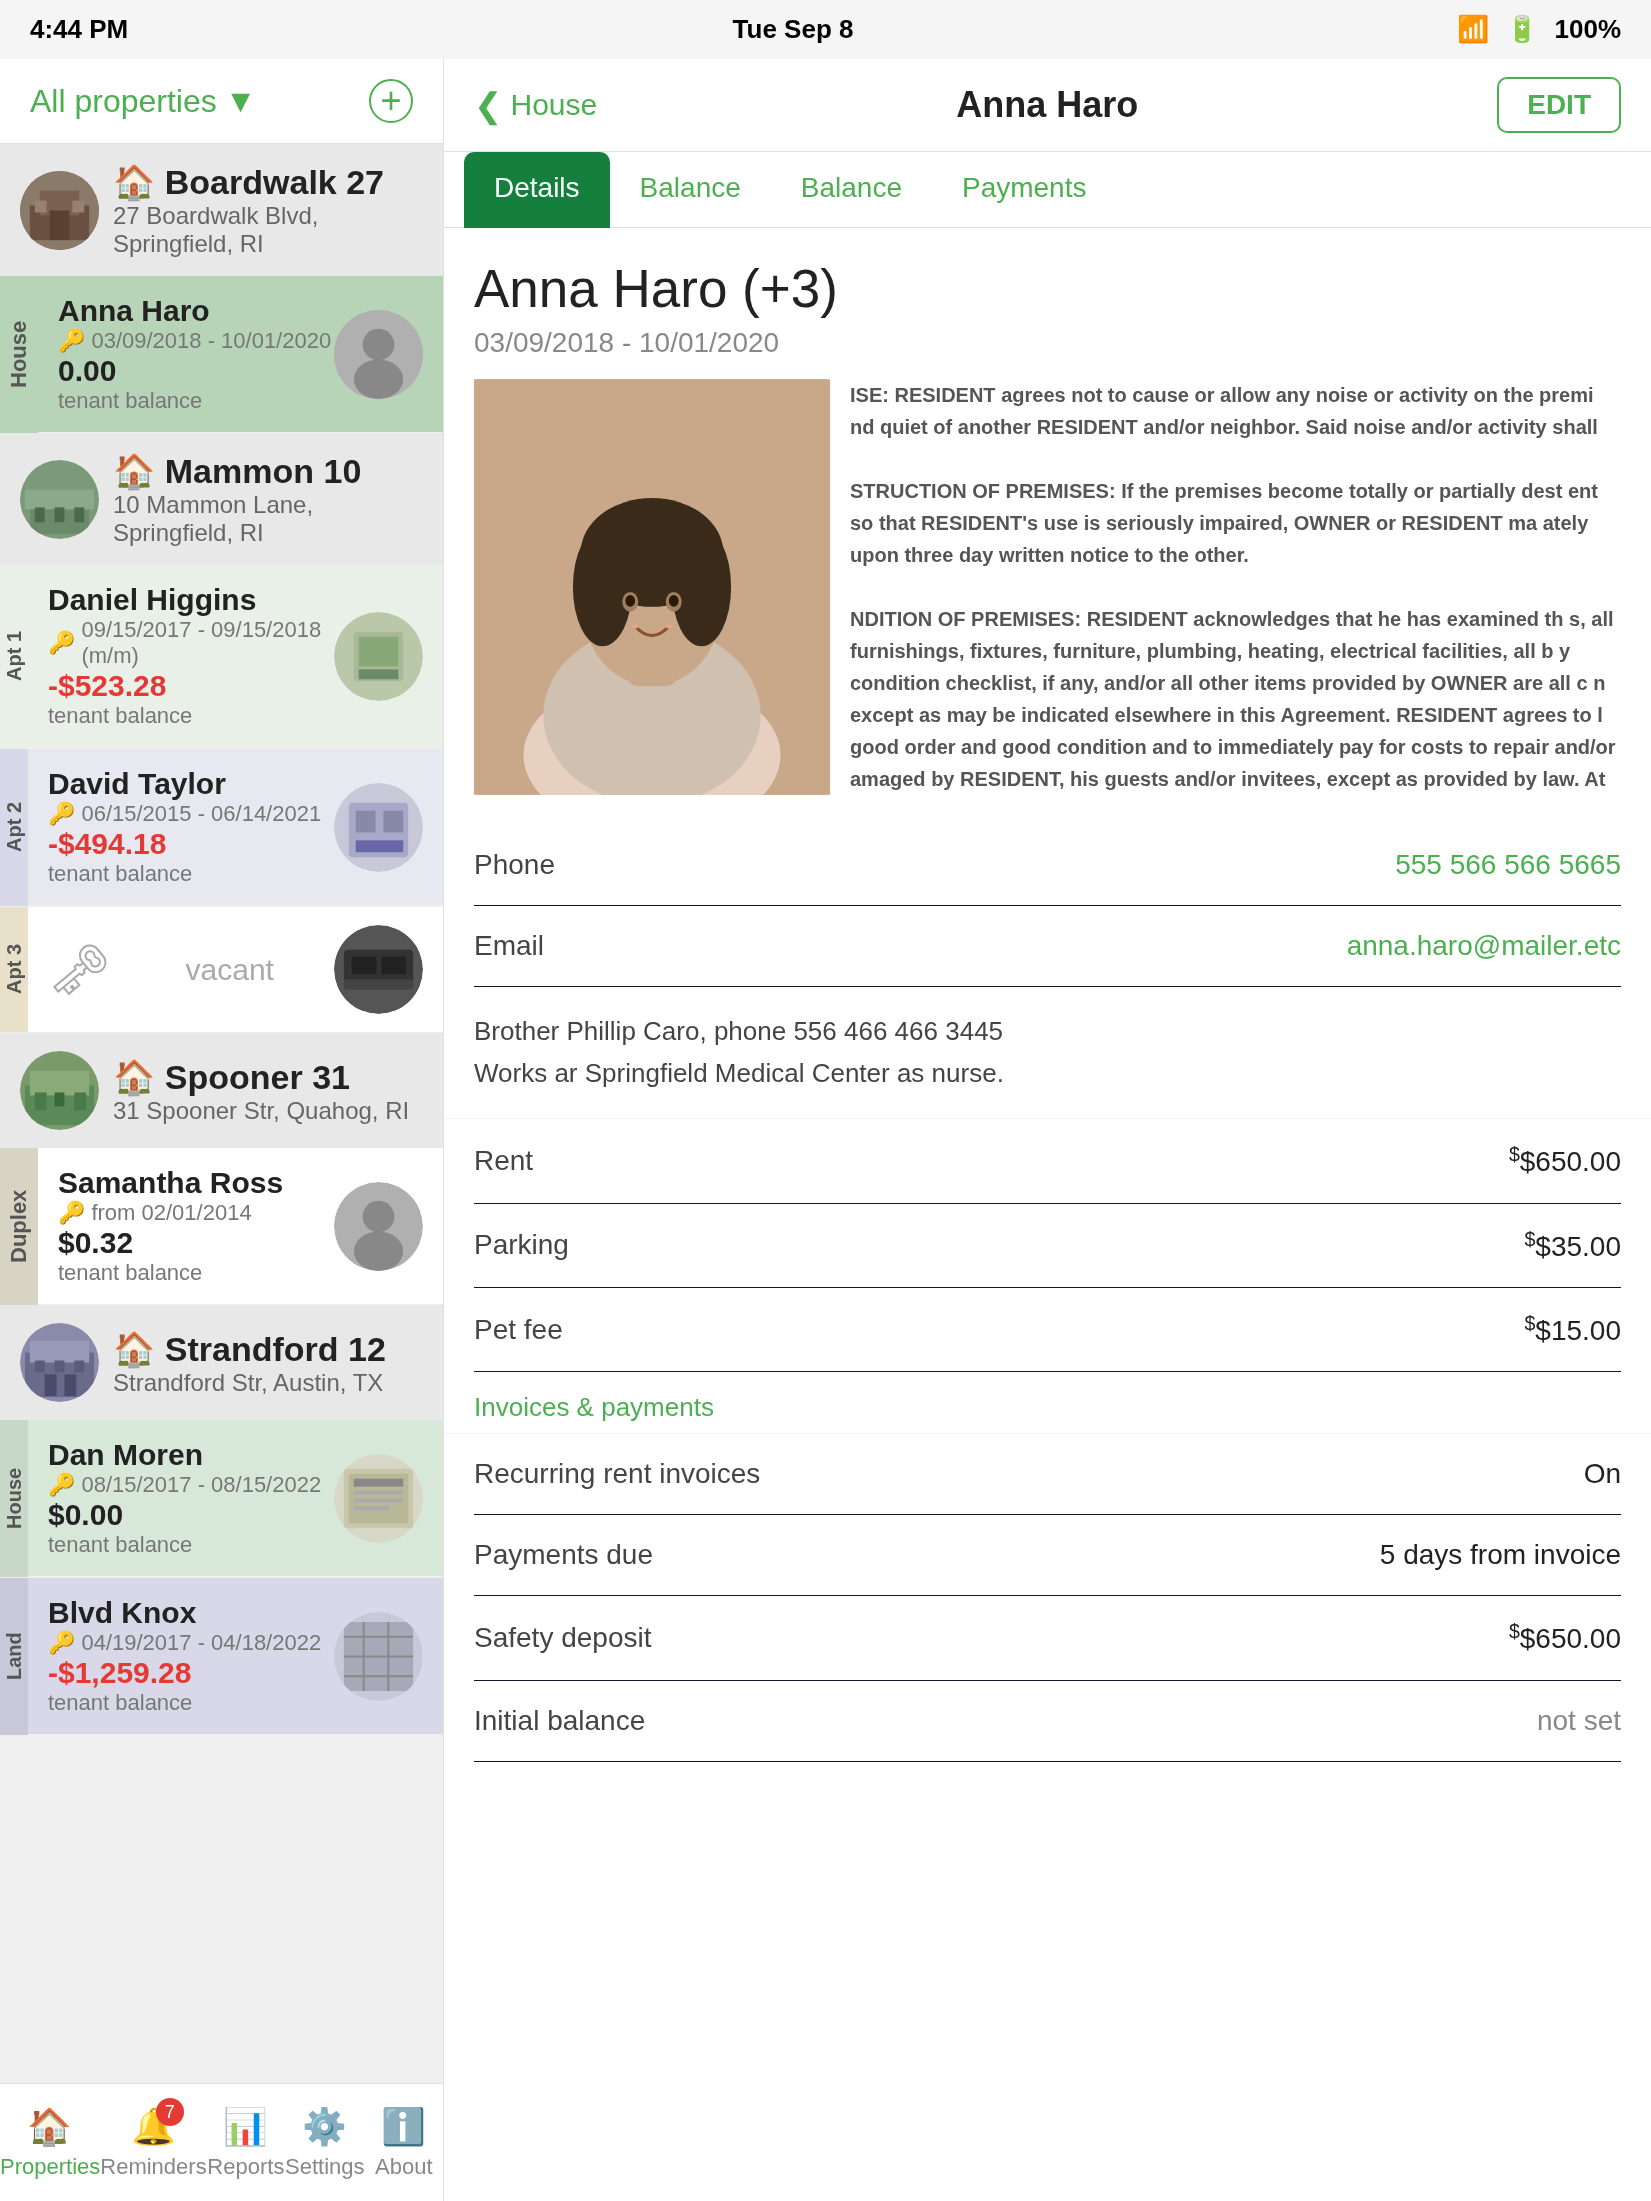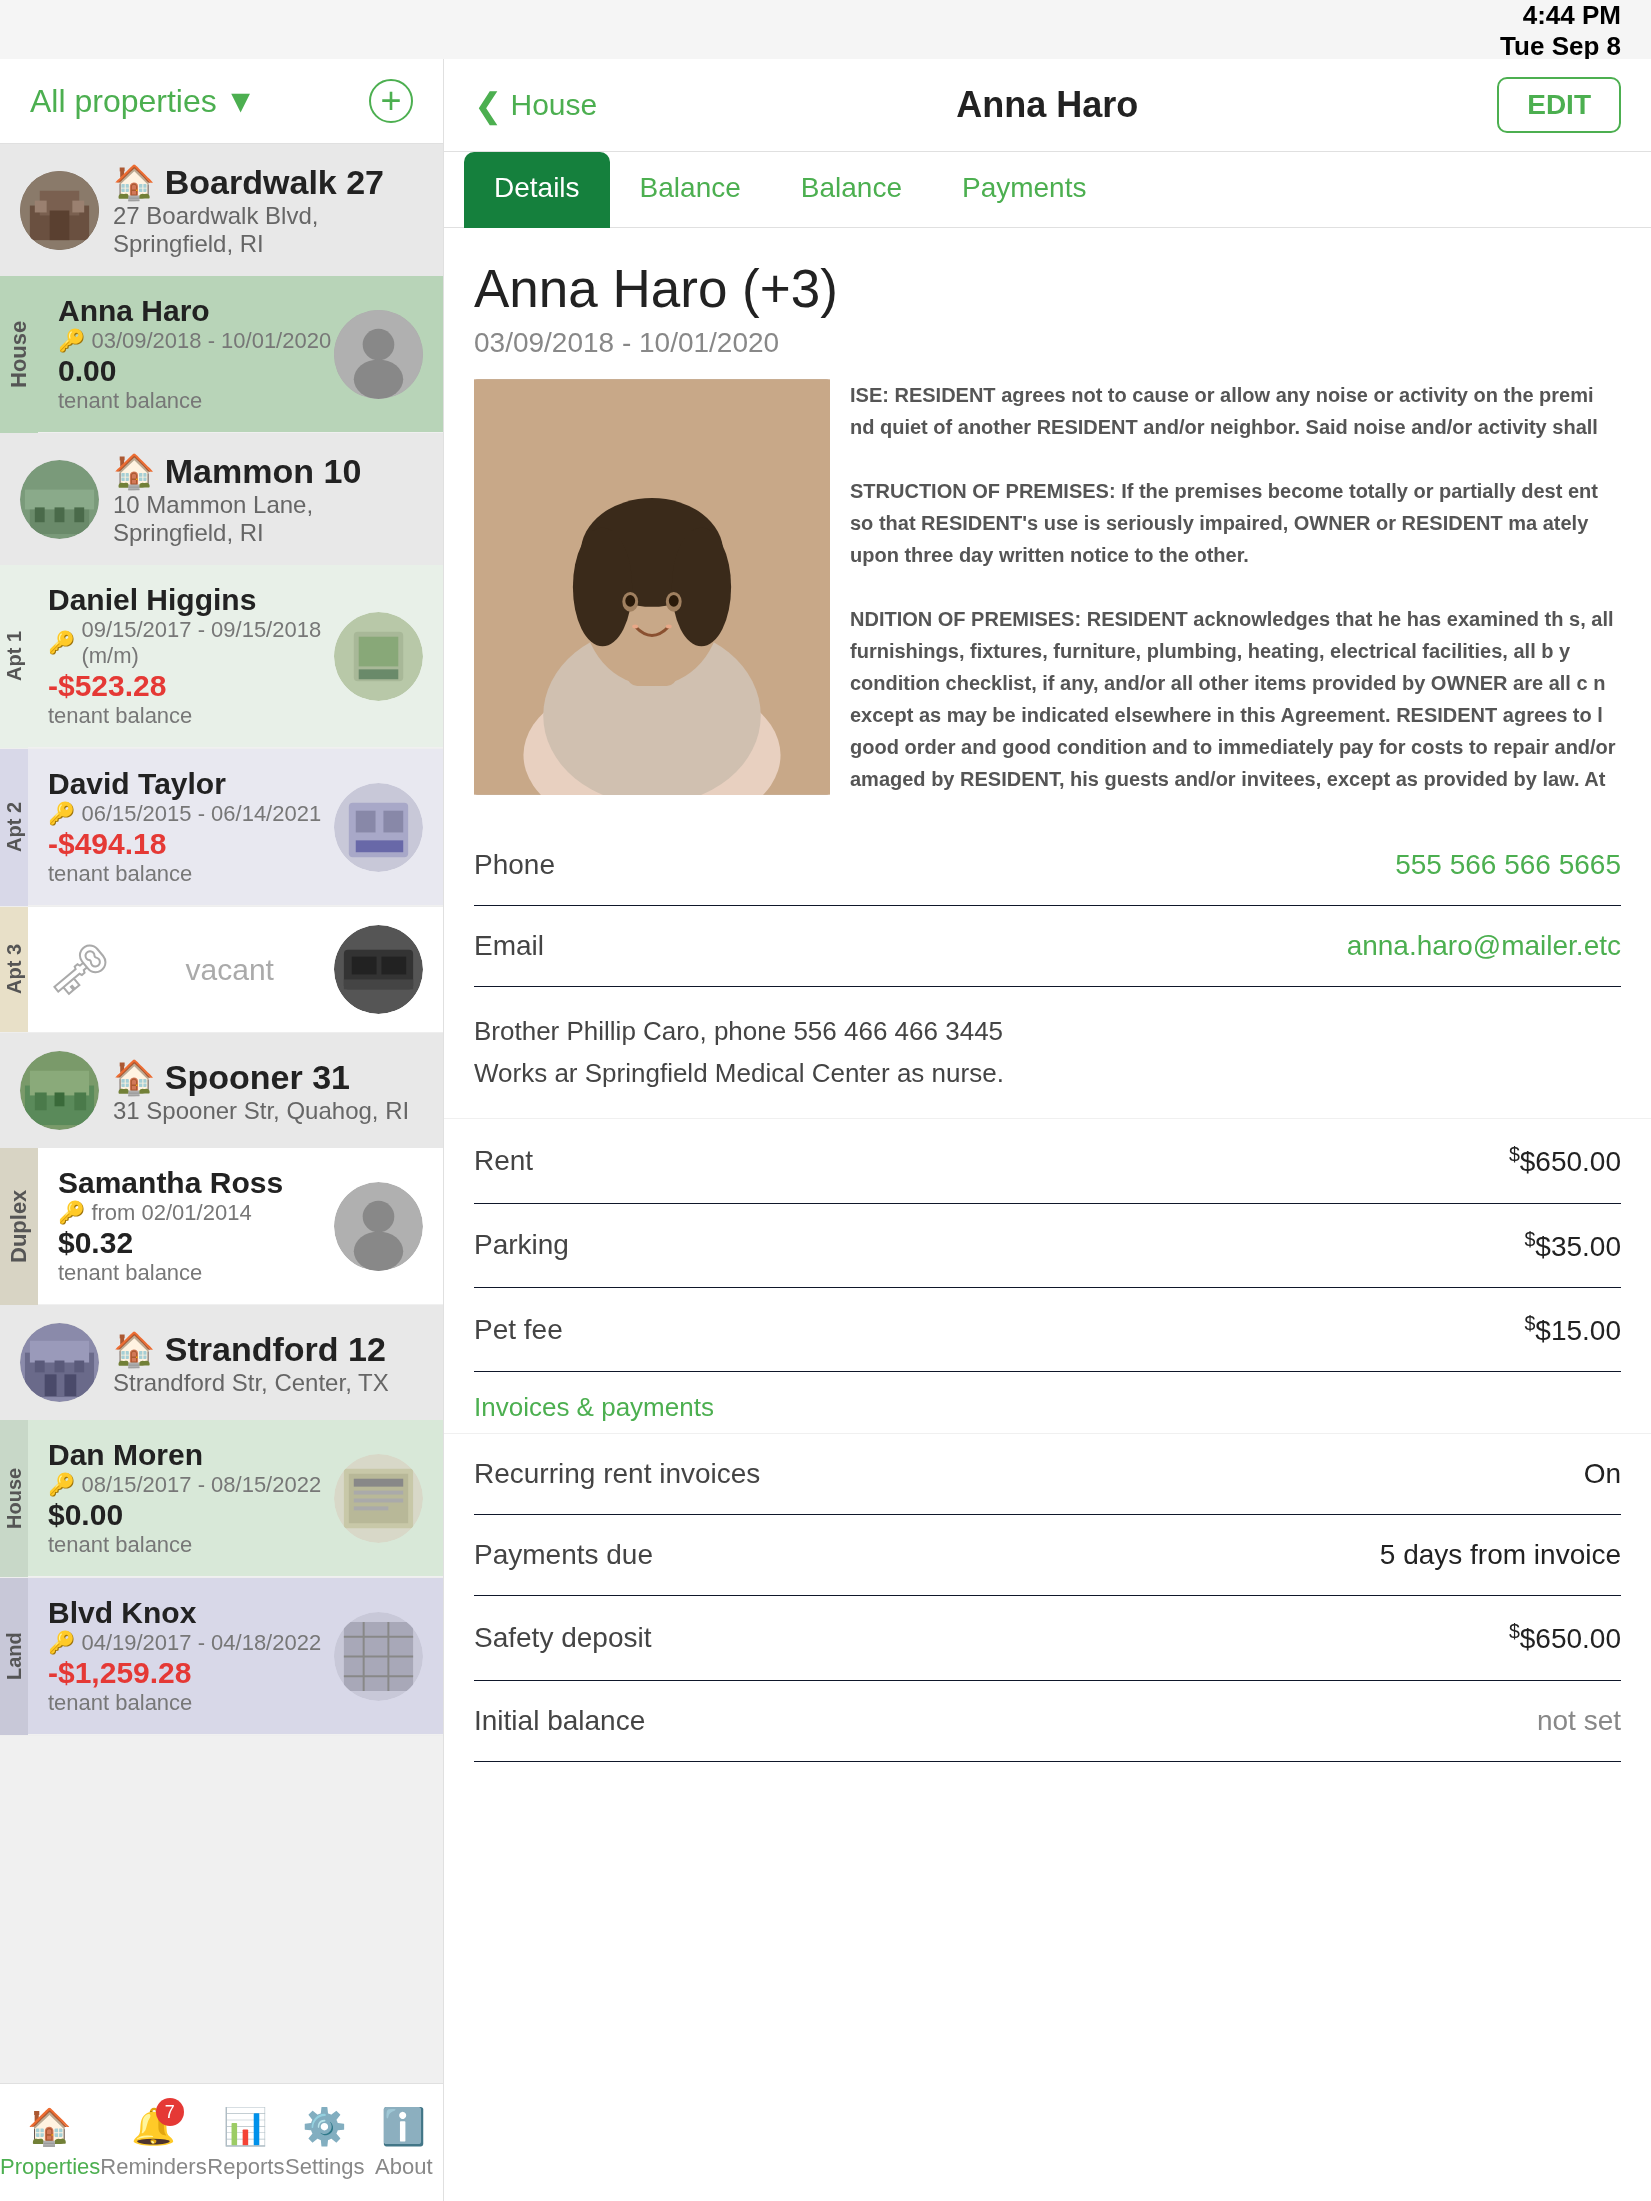--- a/index.html
+++ b/index.html
@@ -1,21 +1,21 @@
 <!DOCTYPE html>
 <html><head>
   <meta charset="utf-8">
   <style>
     * { box-sizing: border-box; margin: 0; padding: 0; }
     body { font-family: -apple-system, BlinkMacSystemFont, 'Helvetica Neue', Arial, sans-serif; background: #f0f0f0; width: 1651px; height: 2202px; overflow: hidden; display: flex; flex-direction: column; }
 
     
     .status-bar {
-      display: flex; justify-content: space-between; align-items: flex-end;
-      padding: 0 30px; height: 59px; background: #f5f5f5; font-size: 26px; font-weight: 600; flex-direction: column;
+      display: flex; justify-content: space-between; align-items: center;
+      padding: 0 30px; height: 59px; background: #f5f5f5; font-size: 26px; font-weight: 600;
     }
     .status-bar-right { display: flex; align-items: center; gap: 16px; }
 
     
     .main-layout { display: flex; flex: 1; overflow: hidden; }
 
     
     .left-panel { width: 443px; background: #f0f0f0; display: flex; flex-direction: column; overflow: hidden; }
     .left-header { background: white; padding: 20px 30px; display: flex; align-items: center; justify-content: space-between; border-bottom: 1px solid #e0e0e0; }
     .left-header-title { color: #4CAF50; font-size: 32px; font-weight: 500; display: flex; align-items: center; gap: 8px; }
@@ -327,21 +327,21 @@
                 <rect x="55" y="38" width="10" height="12" fill="#5a5a7a"></rect>
                 <rect x="25" y="52" width="12" height="22" fill="#4a4a6a"></rect>
                 <rect x="45" y="52" width="12" height="22" fill="#4a4a6a"></rect>
               </svg>
           </div>
           <div class="prop-header-content">
             <div class="property-name">
               <span style="color:#888">🏠</span>
               Strandford 12
             </div>
-            <div class="property-address">Strandford Str, Center, TX</div>
+            <div class="property-address">Strandford Str, Austin, TX</div>
           </div>
         </div>
 
         <div class="tenants-block">
 
           <div class="apt-row">
             <div class="apt-side-label" style="background:#c8d8c8;">House</div>
             <div class="tenant-row" style="flex:1;background:#d8e8d8;">
               <div class="tenant-info">
                 <div class="tenant-name">Dan Moren</div>

